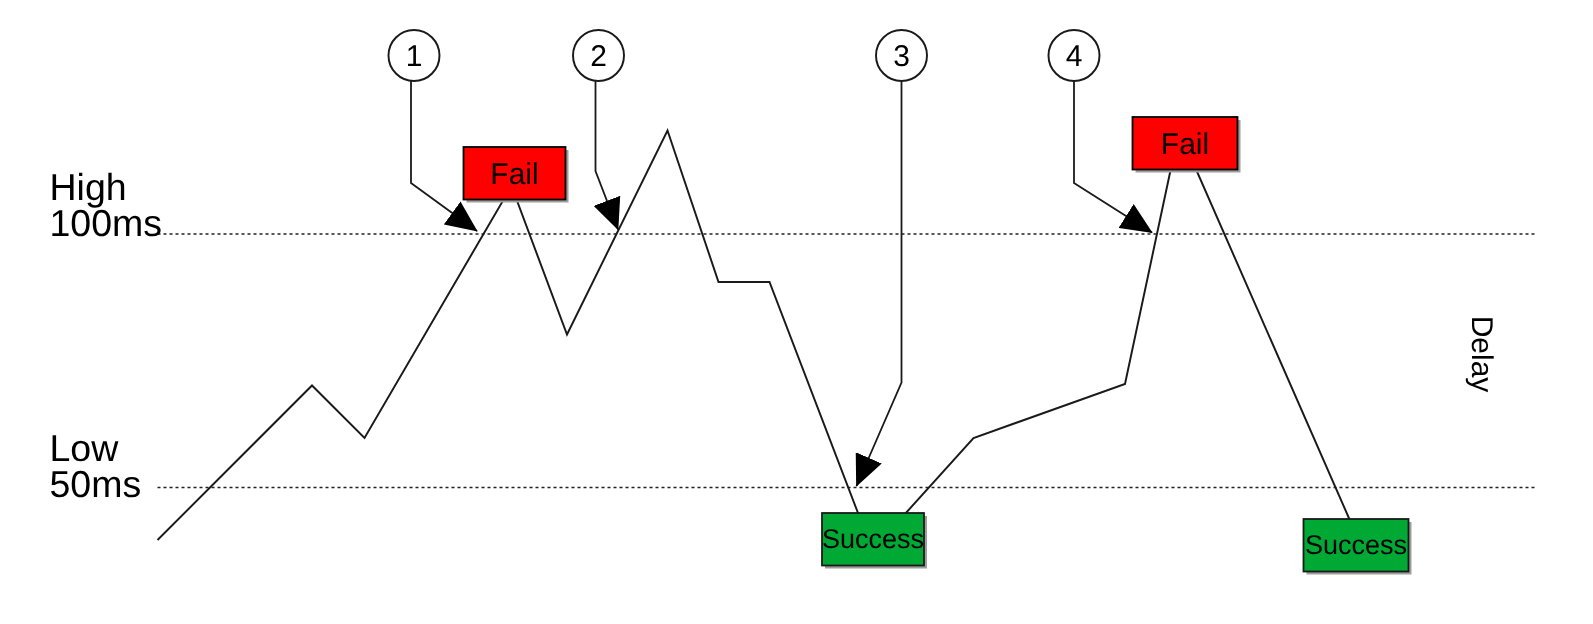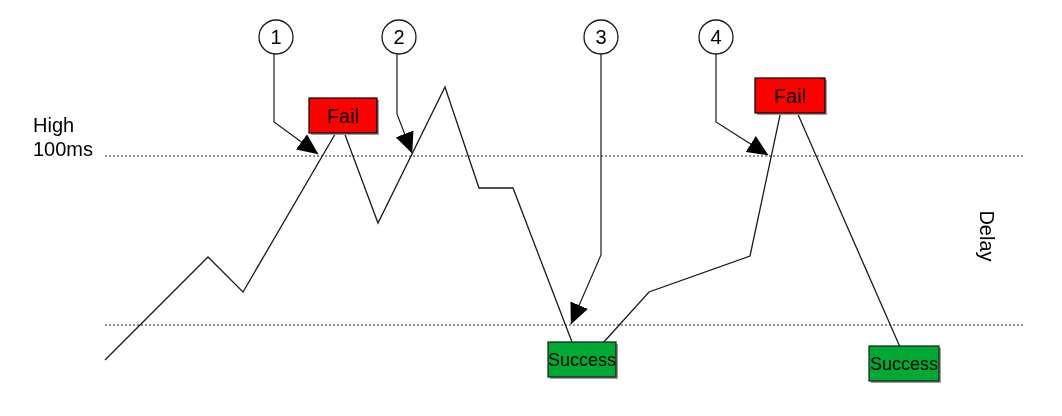--- a/index.html
+++ b/index.html
@@ -4,21 +4,21 @@
 <style>
   html,body{margin:0;padding:0;background:#ffffff;}
   .stage{
     position:relative;width:1062px;height:416px;background:#ffffff;overflow:hidden;
     font-family:"Liberation Sans",sans-serif;
     --line:#1a1a1a; --thr:#222222; --fail:#ff0000; --success:#00a933; --shadow:#9e9e9e;
   }
   .stage svg{position:absolute;left:0;top:0;display:block;}
 
   
-  .thr-label{position:absolute;font-size:20px;line-height:24px;color:#000;white-space:nowrap;}
+  .thr-label{position:absolute;font-size:25px;line-height:24px;color:#000;white-space:nowrap;}
   #label-high{left:33px;top:113px;}
   #label-low{left:33px;top:287px;}
 
   
   #label-delay{
     position:absolute;left:956px;top:225px;width:62px;height:22px;
     font-size:20px;color:#000;text-align:center;line-height:22px;
     transform:rotate(90deg);transform-origin:center center;white-space:nowrap;
   }
 
@@ -83,16 +83,20 @@
         <rect x="869" y="346" width="70" height="35" class="box-success"></rect>
         <text x="904" y="369.5" class="box-label label-success">Success</text>
       </g>
   </svg>
 
   <div class="thr-label" id="label-high">
     <div>High</div>
     <div>100ms</div>
   </div>
 
+  <div class="thr-label" id="label-low">
+    <div>Low</div>
+    <div>50ms</div>
+  </div>
 
   <div id="label-delay">Delay</div>
 
 </div>
 
 </body></html>

